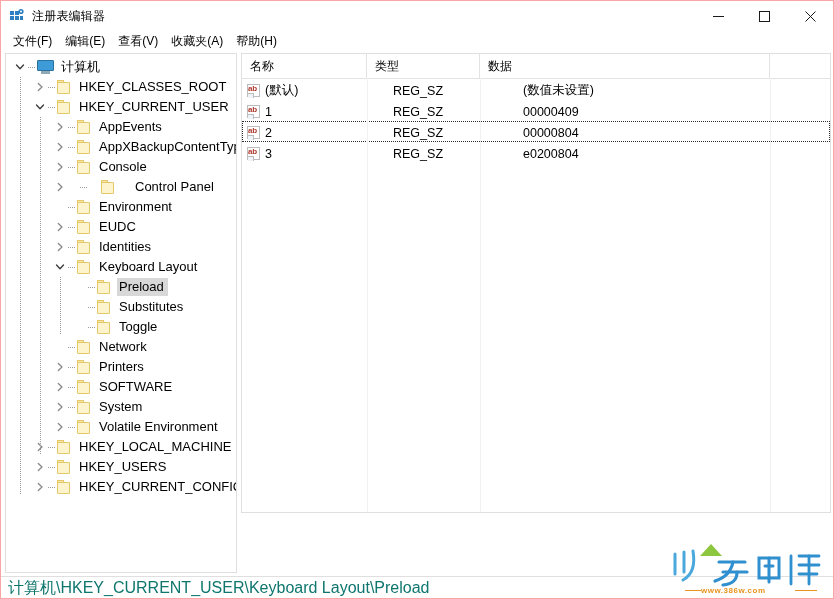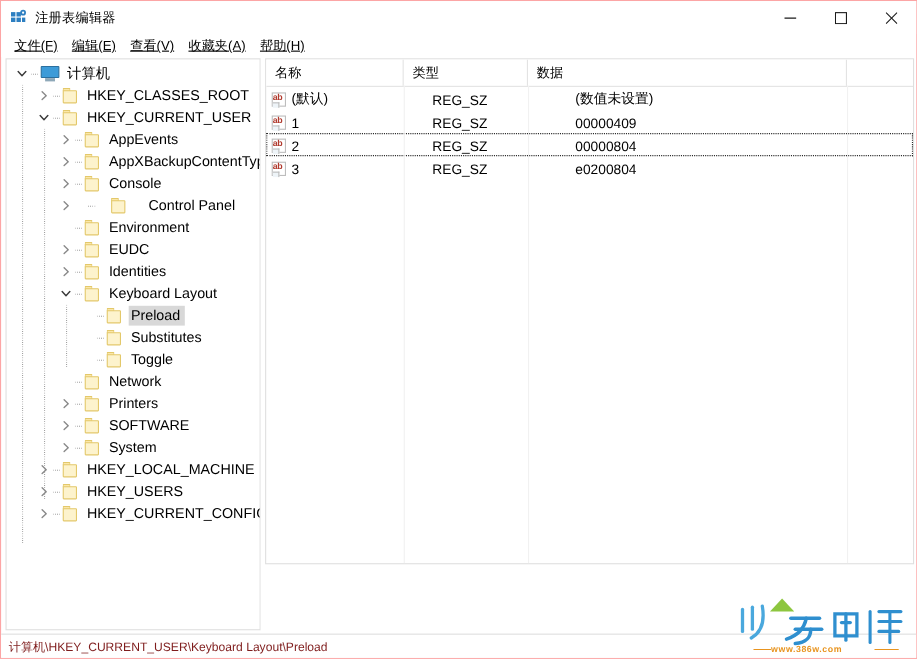--- a/index.html
+++ b/index.html
@@ -54,21 +54,20 @@
   .win-btn svg { display: block; }
 
   
   .menubar {
     position: absolute; left: 0; top: 30px;
     width: 788px; height: 21px;
     background: #ffffff;
     display: flex; align-items: center;
     padding-left: 8px;
     box-sizing: border-box;
-    text-decoration: underline;
   }
   .menu-item {
     font-size: 12px;
     color: #000000;
     padding: 2px 9px 2px 4px;
     white-space: nowrap;
     line-height: 15px;
   }
 
   
@@ -257,22 +256,22 @@
   .statusbar {
     position: absolute;
     left: 0; top: 575px;
     width: 832px; height: 23px;
     background: #ffffff;
     border-top: 1px solid #dfdfdf;
     display: flex; align-items: center;
     box-sizing: border-box;
   }
   .status-text {
-    font-size: 11px;
-    color: #7f1d1d;
+    font-size: 16px;
+    color: #0f766e;
     padding-left: 7px;
     white-space: nowrap;
   }
 
   
   .watermark {
     position: absolute;
     right: 4px; bottom: 2px;
     width: 162px; height: 58px;
     pointer-events: none;
@@ -584,20 +583,35 @@
             </svg>
           </div>
           <div class="tw-dots">
             <i></i>
           </div>
           <div class="tw-folder">
             <div class="ftab"></div>
             <div class="fbody"></div>
           </div>
           <div class="tw-label">System</div>
+        </div>
+        <div class="tree-row" style="padding-left: 46px;">
+          <div class="tw-arrow">
+            <svg width="10" height="10" viewBox="0 0 10 10">
+              <polyline points="3.3,1.5 7,5 3.3,8.5" fill="none" stroke="#8a8a8a" stroke-width="1.3" stroke-linecap="round" stroke-linejoin="round"></polyline>
+            </svg>
+          </div>
+          <div class="tw-dots">
+            <i></i>
+          </div>
+          <div class="tw-folder">
+            <div class="ftab"></div>
+            <div class="fbody"></div>
+          </div>
+          <div class="tw-label">Volatile Environment</div>
         </div>
         <div class="tree-row" style="padding-left: 26px;">
           <div class="tw-arrow">
             <svg width="10" height="10" viewBox="0 0 10 10">
               <polyline points="3.3,1.5 7,5 3.3,8.5" fill="none" stroke="#8a8a8a" stroke-width="1.3" stroke-linecap="round" stroke-linejoin="round"></polyline>
             </svg>
           </div>
           <div class="tw-dots">
             <i></i>
           </div>

